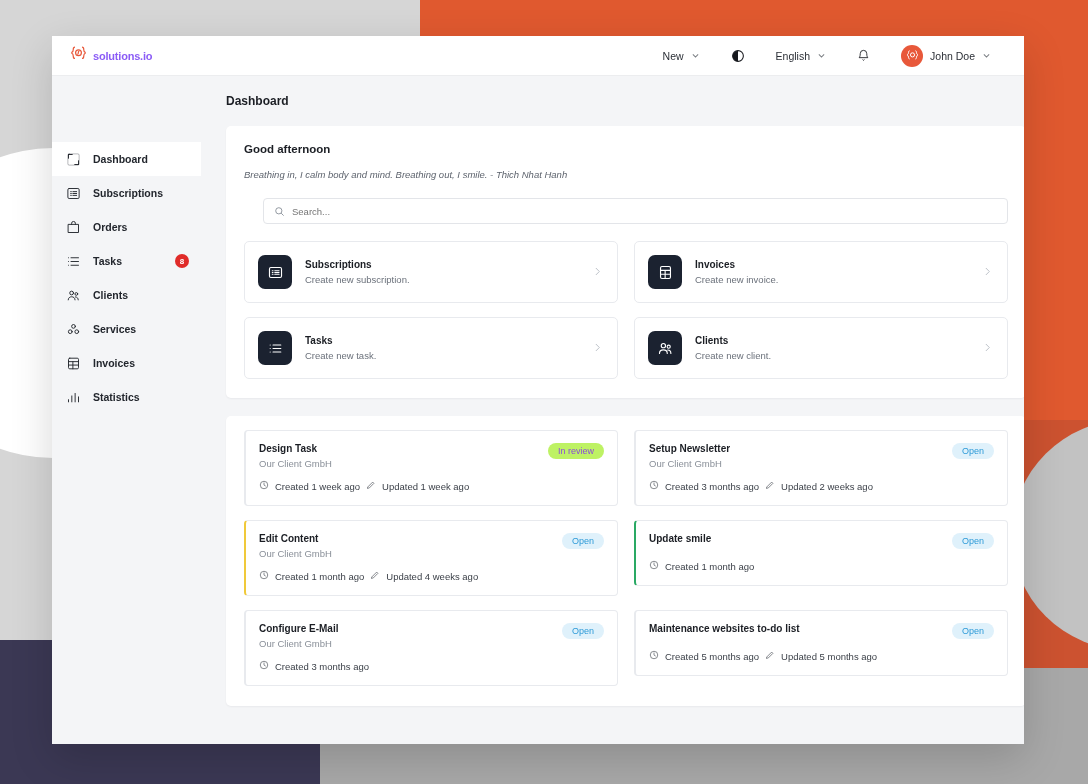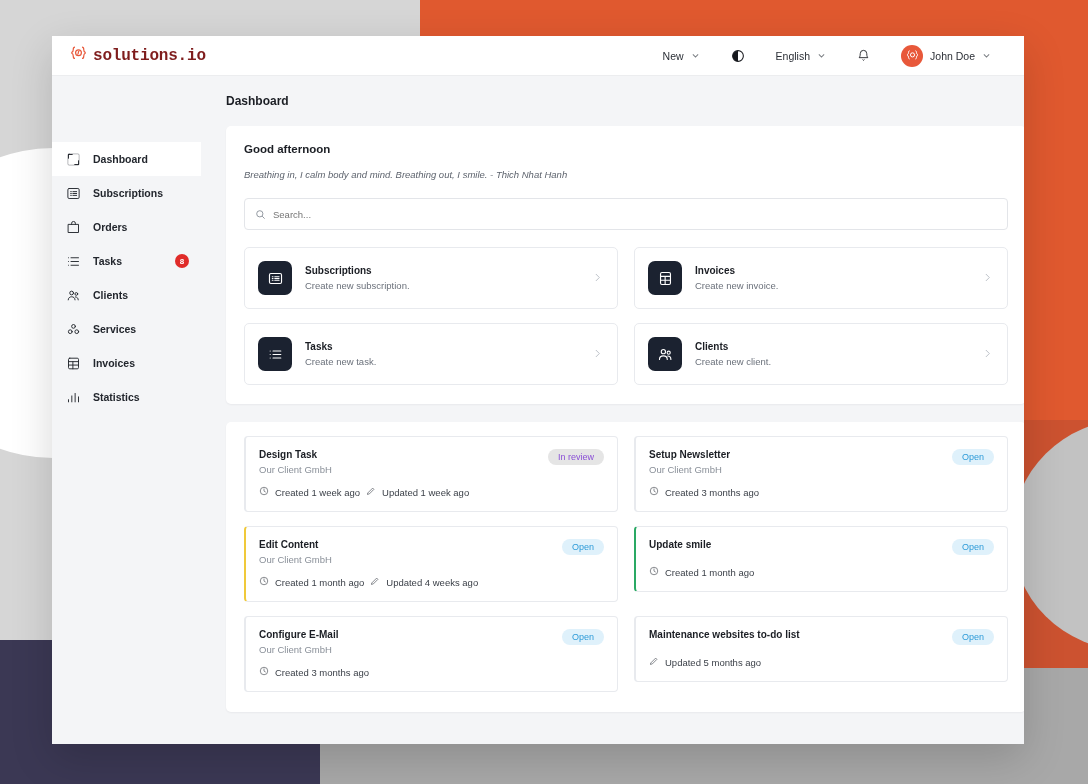--- a/index.html
+++ b/index.html
@@ -59,21 +59,21 @@
   }
 
   
   .topbar {
     height: 40px; background: #ffffff;
     display: flex; align-items: center;
     padding: 0 22px 0 18px;
     border-bottom: 1px solid #ecedef;
   }
   .brand { display: flex; align-items: center; gap: 6px; }
-  .brand-name { font-size: 16px; font-weight: bold; color: #7f1d1d; letter-spacing: -.2px; font-family: Liberation Mono, monospace; }
+  .brand-name { font-size: 11px; font-weight: bold; color: #8b5cf6; letter-spacing: -.2px; }
   .topbar-right { margin-left: auto; display: flex; align-items: center; gap: 9px; }
   .tb-item {
     display: flex; align-items: center; gap: 7px;
     font-size: 10.5px; color: #2b2f36; padding: 0 11px; height: 28px; cursor: pointer;
   }
   .chev { width: 9px; height: 9px; opacity: .65; }
   .avatar {
     width: 22px; height: 22px; border-radius: 50%;
     background: #e8583a; display: flex; align-items: center; justify-content: center;
   }
@@ -104,21 +104,21 @@
     margin: 18px 0 0 25px; width: 800px;
     box-shadow: 0 1px 2px rgba(16,24,40,.05);
   }
   .panel-pad { padding: 17px 18px 19px 18px; }
   .greet { font-size: 11.5px; font-weight: bold; color: #1b1e24; }
   .quote { font-size: 9.5px; font-style: italic; color: #5e646e; margin-top: 14px; }
 
   .search {
     margin-top: 18px; height: 26px;
     border: 1px solid #e3e5e9; border-radius: 4px;
-    display: flex; align-items: center; gap: 7px; padding: 15px 10px;
+    display: flex; align-items: center; gap: 7px; padding: 9px 10px; margin-left: 19px;
   }
   .search input {
     border: 0; outline: none; font-size: 9.5px; color: #6b717b;
     font-family: "Liberation Sans", sans-serif; flex: 1; background: transparent;
   }
 
   .tiles { display: grid; grid-template-columns: 1fr 1fr; gap: 14px 16px; margin-top: 17px; }
   .tile {
     border: 1px solid #e8eaee; border-radius: 5px;
     height: 62px; display: flex; align-items: center; padding: 0 14px 0 13px;
@@ -412,21 +412,21 @@
       </section>
 
       <section class="panel">
         <div class="tasks" id="tasks">
   <div class="task" style="border-left-color:#e8eaee">
     <div class="task-top">
       <span>
         <span class="task-title" style="display:block">Design Task</span>
         <span class="task-client" style="display:block">Our Client GmbH</span>
       </span>
-      <span class="pill" style="background:#e5e5e5;color:#8a4fd6">In review</span>
+      <span class="pill" style="background:#bef264;color:#8a4fd6">In review</span>
     </div>
     <div class="meta-wrap">
       <div class="meta">
         <span><svg width="10" height="10" viewBox="0 0 24 24" fill="none" stroke="#3a3f47" stroke-width="1.7">
                       <circle cx="12" cy="12" r="9"></circle>
                       <path d="M12 7v5.2l3.3 2" stroke-linecap="round"></path>
                     </svg></span>
         <span>Created 1 week ago</span>
       </div>
       <div class="meta">
@@ -446,20 +446,26 @@
       <span class="pill" style="background:#dff1fb;color:#2e9bd8">Open</span>
     </div>
     <div class="meta-wrap">
       <div class="meta">
         <span><svg width="10" height="10" viewBox="0 0 24 24" fill="none" stroke="#3a3f47" stroke-width="1.7">
                       <circle cx="12" cy="12" r="9"></circle>
                       <path d="M12 7v5.2l3.3 2" stroke-linecap="round"></path>
                     </svg></span>
         <span>Created 3 months ago</span>
       </div>
+      <div class="meta">
+        <span><svg width="10" height="10" viewBox="0 0 24 24" fill="none" stroke="#3a3f47" stroke-width="1.7" stroke-linecap="round" stroke-linejoin="round">
+                      <path d="M4 20l4-1 11-11-3-3L5 16z"></path>
+                    </svg></span>
+        <span>Updated 2 weeks ago</span>
+      </div>
     </div>
   </div>
   <div class="task" style="border-left-color:#f0c93a">
     <div class="task-top">
       <span>
         <span class="task-title" style="display:block">Edit Content</span>
         <span class="task-client" style="display:block">Our Client GmbH</span>
       </span>
       <span class="pill" style="background:#dff1fb;color:#2e9bd8">Open</span>
     </div>
@@ -520,20 +526,27 @@
   <div class="task" style="border-left-color:#e8eaee">
     <div class="task-top">
       <span>
         <span class="task-title" style="display:block">Maintenance websites to-do list</span>
 
       </span>
       <span class="pill" style="background:#dff1fb;color:#2e9bd8">Open</span>
     </div>
     <div class="meta-wrap">
       <div class="meta">
+        <span><svg width="10" height="10" viewBox="0 0 24 24" fill="none" stroke="#3a3f47" stroke-width="1.7">
+                      <circle cx="12" cy="12" r="9"></circle>
+                      <path d="M12 7v5.2l3.3 2" stroke-linecap="round"></path>
+                    </svg></span>
+        <span>Created 5 months ago</span>
+      </div>
+      <div class="meta">
         <span><svg width="10" height="10" viewBox="0 0 24 24" fill="none" stroke="#3a3f47" stroke-width="1.7" stroke-linecap="round" stroke-linejoin="round">
                       <path d="M4 20l4-1 11-11-3-3L5 16z"></path>
                     </svg></span>
         <span>Updated 5 months ago</span>
       </div>
     </div>
   </div>
           </div>
       </section>
     </div>

